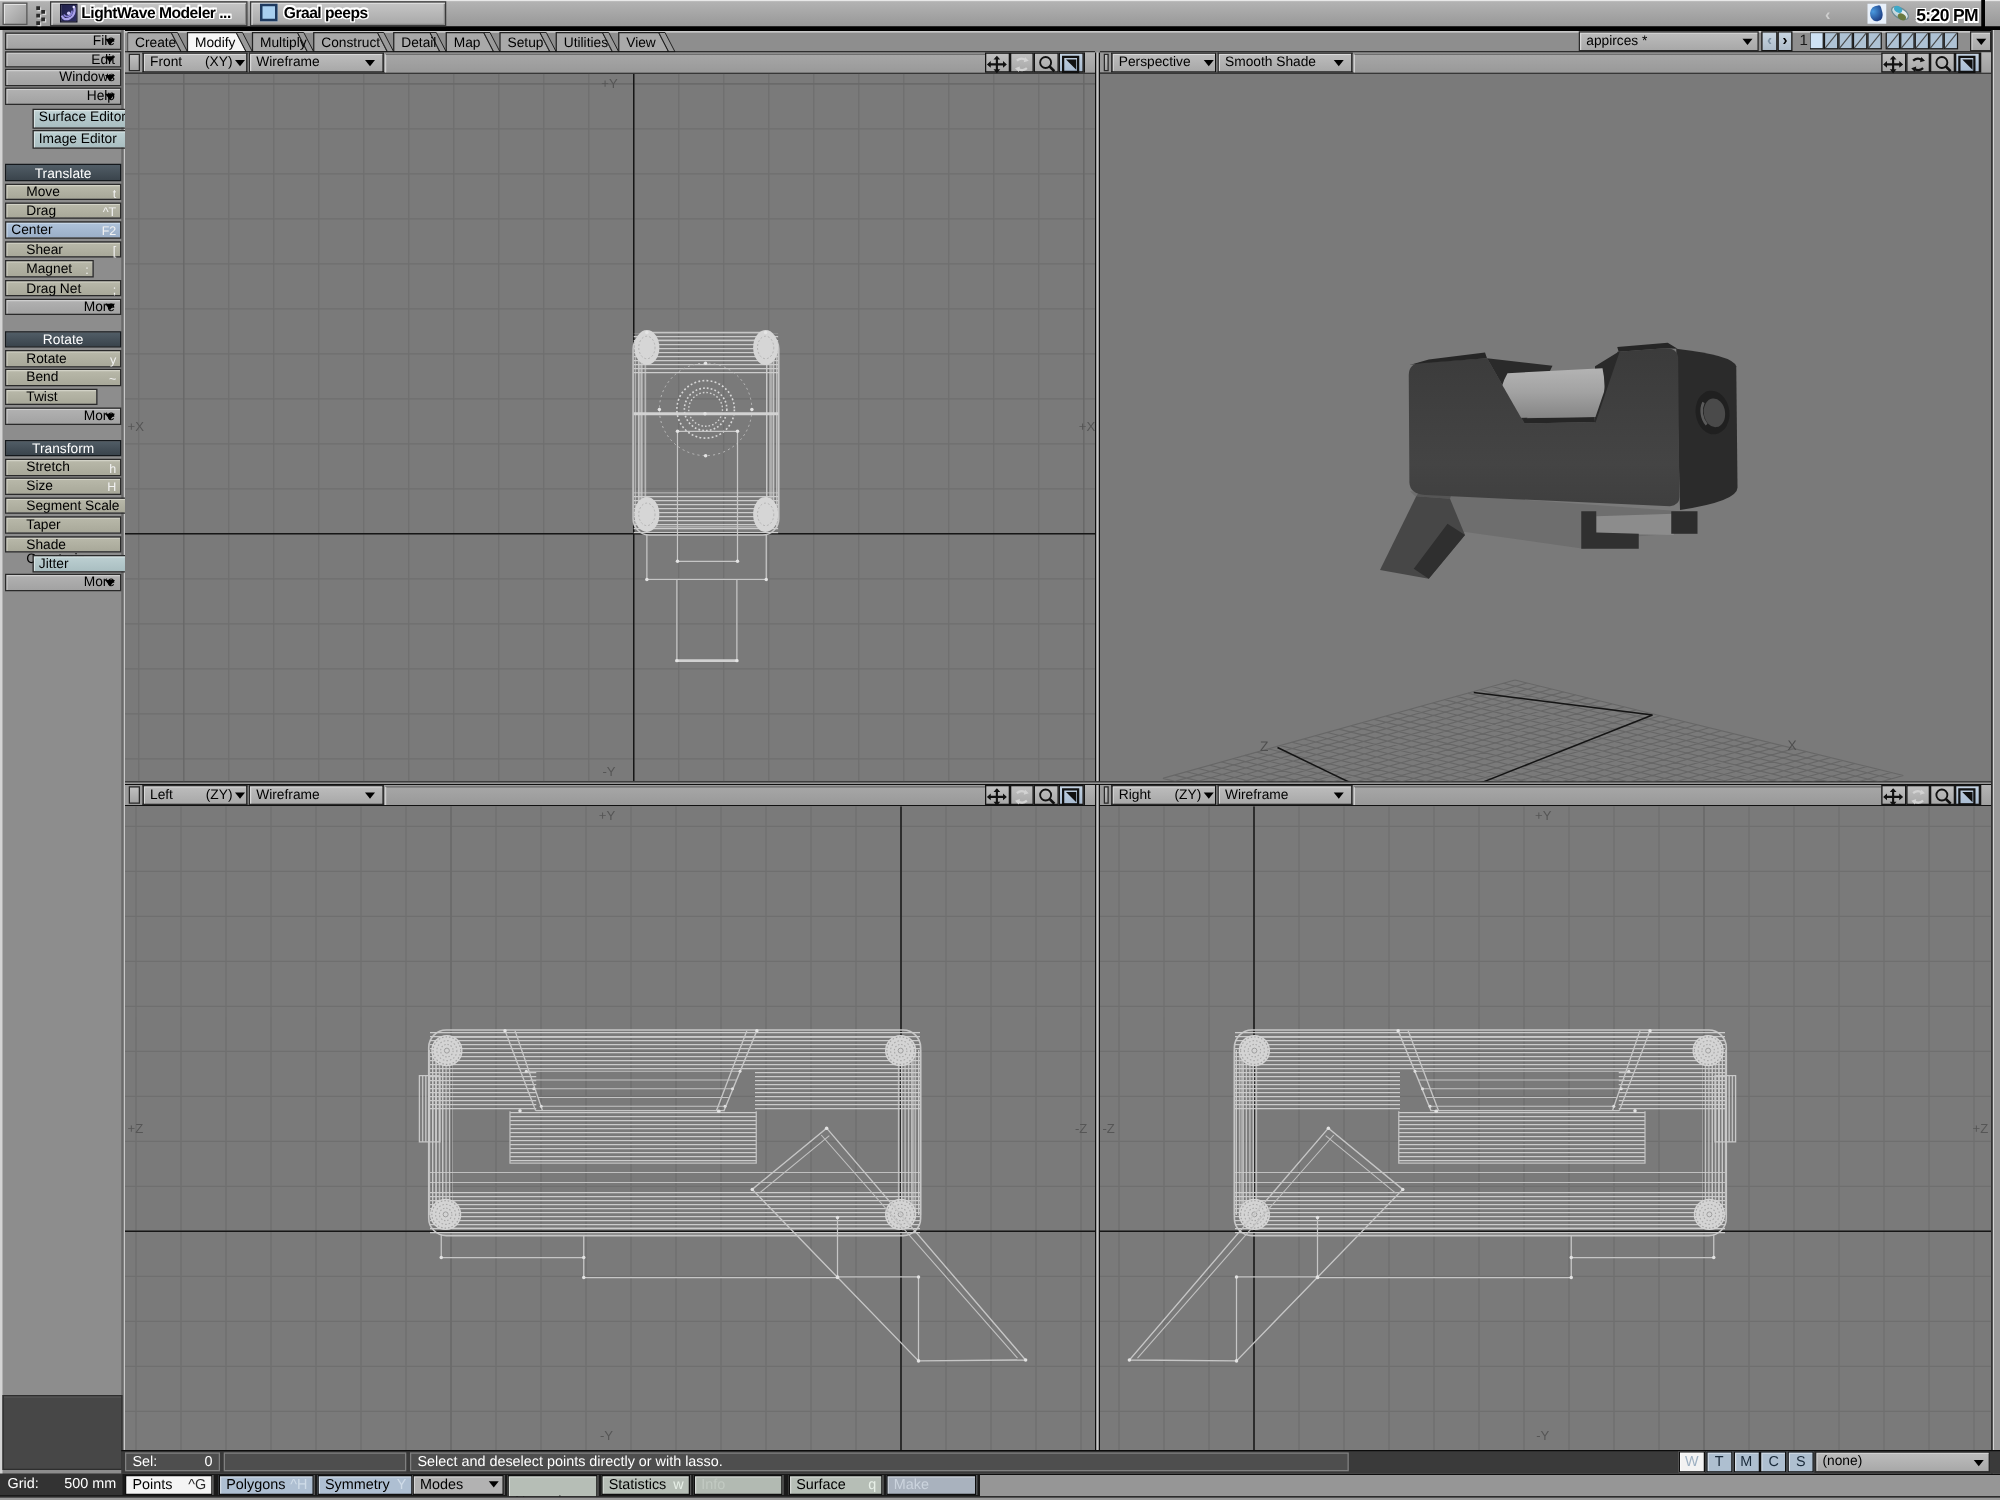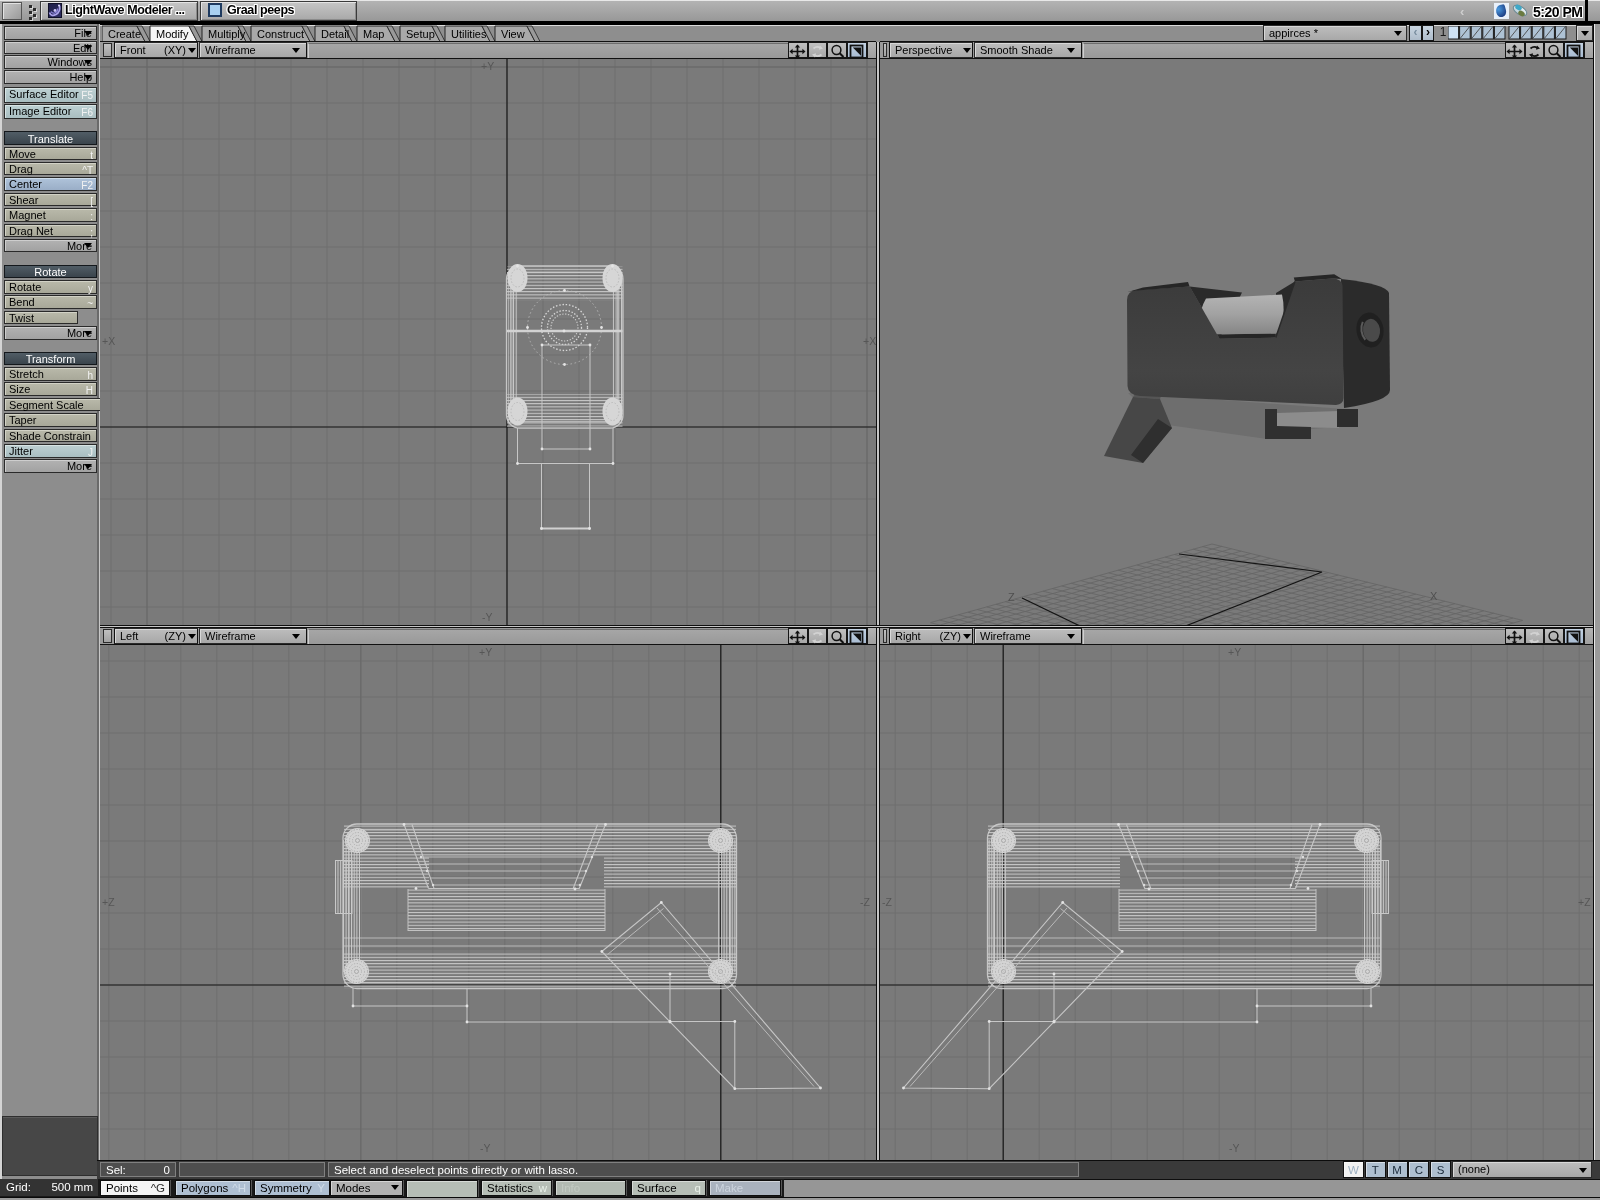--- a/index.html
+++ b/index.html
@@ -1,22 +1,22 @@
 <!DOCTYPE html>
 <html><head><meta charset="utf-8"><style>
 html,body{margin:0;padding:0;width:1600px;height:1200px;overflow:hidden;background:#9c9c9c;
  font-family:"Liberation Sans",sans-serif;}
 div{position:absolute;box-sizing:border-box;}
 .btn{background:linear-gradient(#b2b2b2,#a2a2a2);border:1px solid #2a2a2a;color:#000;
  font-size:11px;line-height:11px;padding:1px 4px;box-shadow:inset 1px 1px 0 #cecece;text-align:right;}
 .tool{background:linear-gradient(#b9b9aa,#a8a899);border:1px solid #2a2a2a;color:#000;
- font-size:11px;line-height:11px;padding:1px 4px;box-shadow:inset 1px 1px 0 #d2d2c6;}
+ font-size:11px;line-height:11px;padding:1px 16px;box-shadow:inset 1px 1px 0 #d2d2c6;}
 .hdr{background:linear-gradient(#515d66,#3a444c);border:1px solid #14181c;color:#fff;
  font-size:11px;line-height:11px;text-align:center;padding-top:1.5px;}
-.teal{background:linear-gradient(#bdd0d2,#a9bec1);border:1px solid #2a2a2a;color:#000;font-size:11px;line-height:11px;padding:1px 4px;box-shadow:inset 1px 1px 0 #d8e4e4;}
+.teal{background:linear-gradient(#bdd0d2,#a9bec1);border:1px solid #2a2a2a;color:#000;font-size:11px;line-height:11px;padding:1px 4px;box-shadow:inset 1px 1px 0 #d8e4e4;margin-left:22px;}
 .blue{background:linear-gradient(#afc3da,#9aaec7);border:1px solid #2a2a2a;color:#000;font-size:11px;line-height:11px;padding:1px 4px;box-shadow:inset 1px 1px 0 #cddcea;}
 .sc{position:absolute;right:3px;top:2px;color:#f2f2f2;font-size:10px;}
 .tri{position:absolute;right:4px;top:4px;width:0;height:0;border-left:4.5px solid transparent;
  border-right:4.5px solid transparent;border-top:5.5px solid #000;}
 .vbtn{background:linear-gradient(#bdbdbd,#a8a8a8);border:1px solid #2a2a2a;color:#000;
  font-size:11px;line-height:11px;padding:1.5px 5px;box-shadow:inset 1px 1px 0 #d8d8d8;}
 .wtext{color:#000;font-weight:bold;
  text-shadow:-1px 0 0 #fff,1px 0 0 #fff,0 -1px 0 #fff,0 1px 0 #fff,-1px -1px 0 #fff,1px 1px 0 #fff,-1px 1px 0 #fff,1px -1px 0 #fff;}
 .dk{background:#4e4e4e;border:1px solid #808080;color:#fff;font-size:11.5px;padding:1px 5px;}
 </style></head><body>
@@ -114,21 +114,21 @@
 <div class="btn" style="left:4px;top:40.7px;width:93px;height:13.5px;">Edit<div class="tri" style="top:3.5px"></div></div>
 <div class="btn" style="left:4px;top:55.4px;width:93px;height:13.5px;">Windows<div class="tri" style="top:3.5px"></div></div>
 <div class="btn" style="left:4px;top:70.1px;width:93px;height:13.5px;">Help<div class="tri" style="top:3.5px"></div></div>
 <div class="teal" style="left:4px;top:86.5px;width:93px;height:16px;">Surface Editor<span class="sc">F5</span></div>
 <div class="teal" style="left:4px;top:103.5px;width:93px;height:15.5px;">Image Editor<span class="sc">F6</span></div>
 <div class="hdr" style="left:4px;top:131px;width:93px;height:13.5px;">Translate</div>
 <div class="tool" style="left:4px;top:146.5px;width:93px;height:13.5px;">Move<span class="sc">t</span></div>
 <div class="tool" style="left:4px;top:161.9px;width:93px;height:13.5px;">Drag<span class="sc">^T</span></div>
 <div class="blue" style="left:4px;top:177.3px;width:93px;height:13.5px;">Center<span class="sc">F2</span></div>
 <div class="tool" style="left:4px;top:192.7px;width:93px;height:13.5px;">Shear<span class="sc">[</span></div>
-<div class="tool" style="left:4px;top:208.1px;width:93px;height:13.5px;">Magnet<span class="sc">:</span></div>
+<div class="tool" style="left:4px;top:208.1px;width:71px;height:13.5px;">Magnet<span class="sc">:</span></div>
 <div class="tool" style="left:4px;top:223.5px;width:93px;height:13.5px;">Drag Net<span class="sc">;</span></div>
 <div class="btn" style="left:4px;top:238.9px;width:93px;height:13.5px;">More<div class="tri" style="top:3.5px"></div></div>
 <div class="hdr" style="left:4px;top:264.5px;width:93px;height:13.5px;">Rotate</div>
 <div class="tool" style="left:4px;top:280px;width:93px;height:13.5px;">Rotate<span class="sc">y</span></div>
 <div class="tool" style="left:4px;top:295.4px;width:93px;height:13.5px;">Bend<span class="sc">~</span></div>
 <div class="tool" style="left:4px;top:310.8px;width:74px;height:13.5px;">Twist</div>
 <div class="btn" style="left:4px;top:326.2px;width:93px;height:13.5px;">More<div class="tri" style="top:3.5px"></div></div>
 <div class="hdr" style="left:4px;top:351.5px;width:93px;height:13.5px;">Transform</div>
 <div class="tool" style="left:4px;top:367px;width:93px;height:13.5px;">Stretch<span class="sc">h</span></div>
 <div class="tool" style="left:4px;top:382.4px;width:93px;height:13.5px;">Size<span class="sc">H</span></div>

